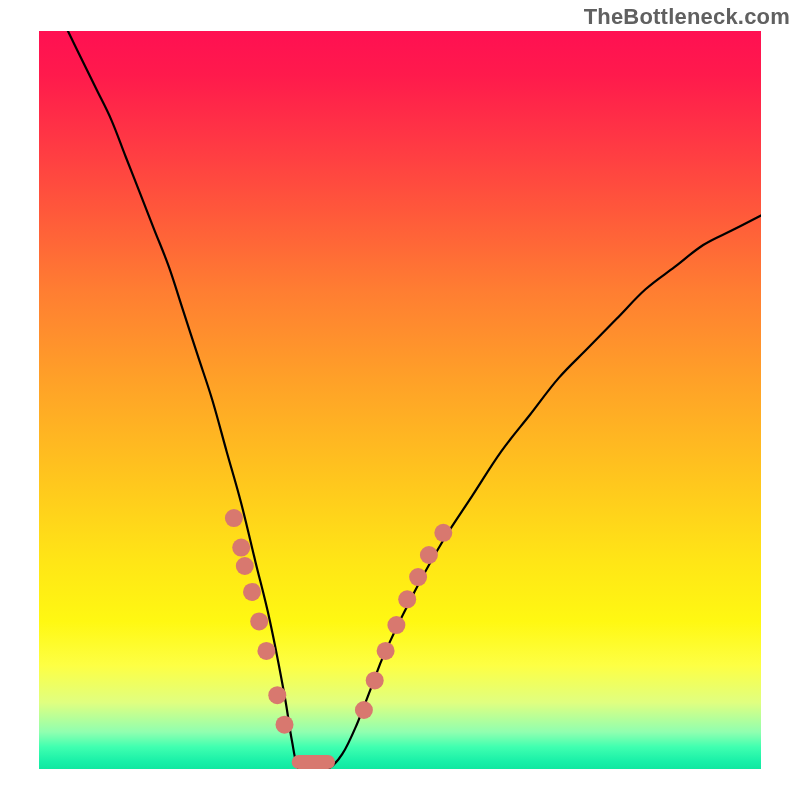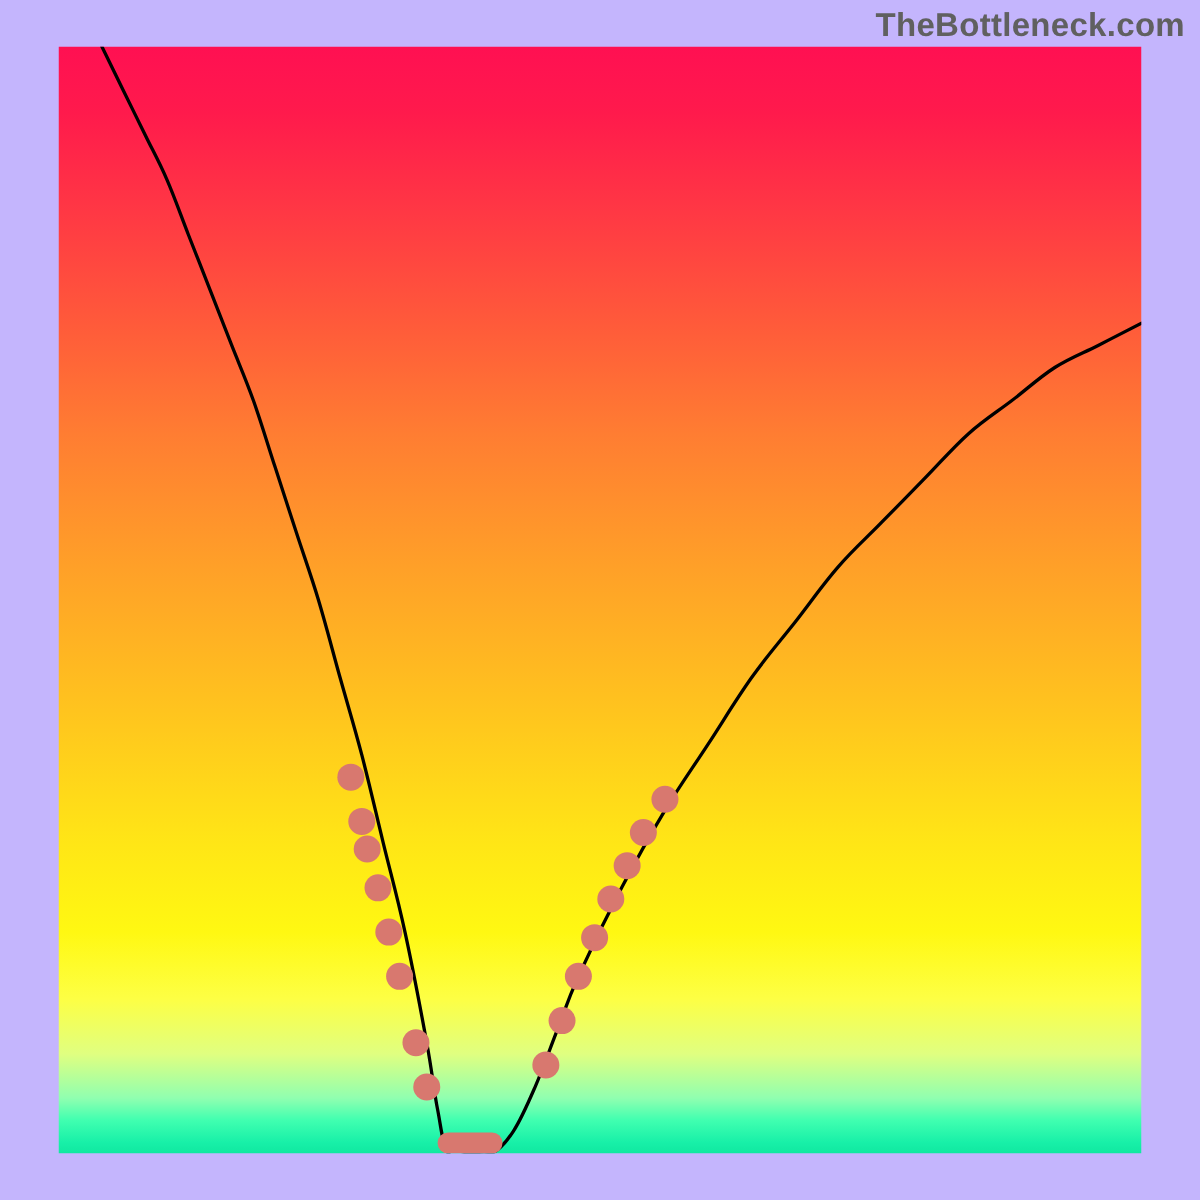--- a/index.html
+++ b/index.html
@@ -8,21 +8,21 @@
     width: 800px;
     height: 800px;
     overflow: hidden;
     background: #000;
     font-family: Arial, Helvetica, sans-serif;
   }
   .frame {
     position: relative;
     width: 800px;
     height: 800px;
-    background: #c4b5fd;
+    background: #ffffff;
   }
   .watermark {
     position: absolute;
     top: 4px;
     right: 10px;
     color: #606060;
     font-size: 22px;
     font-weight: 600;
     letter-spacing: 0.2px;
     z-index: 10;

